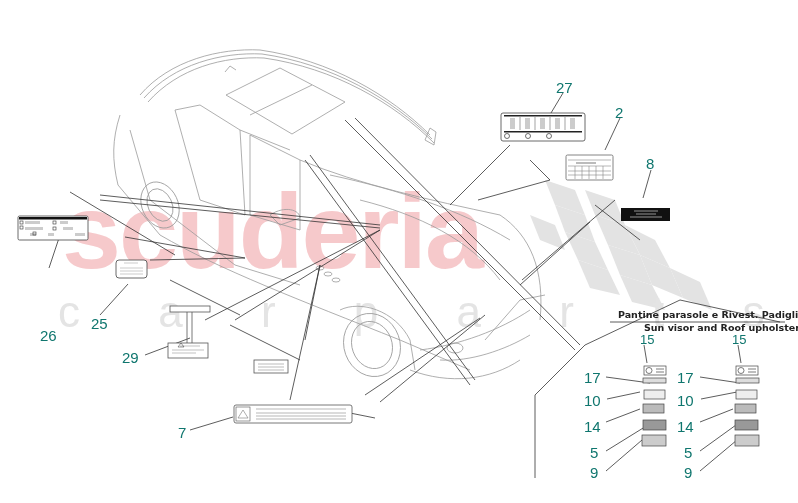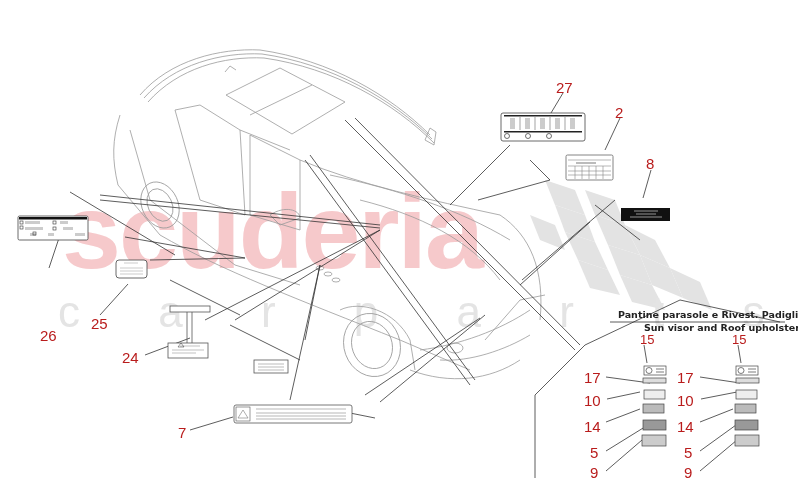--- a/index.html
+++ b/index.html
@@ -1,19 +1,19 @@
 <!DOCTYPE html>
 <html><head>
 <meta charset="utf-8">
 <style>
   html, body { margin:0; padding:0; background:#ffffff; }
   body { width:798px; height:503px; overflow:hidden; position:relative; font-family:"Liberation Sans", sans-serif; }
   #stage { position:absolute; left:0; top:0; width:798px; height:503px; }
   svg { position:absolute; left:0; top:0; }
-  .callout { position:absolute; font-family:"Liberation Sans", sans-serif; font-size:15px; color:#b91c1c; line-height:1; }
+  .callout { position:absolute; font-family:"Liberation Sans", sans-serif; font-size:15px; color:#0f766e; line-height:1; }
   .wm { position:absolute; font-family:"Liberation Sans", sans-serif; font-weight:bold; color:#f6c9cb; font-size:106px; letter-spacing:-2px; line-height:1; }
   .wm2 { position:absolute; font-family:"Liberation Sans", sans-serif; color:#e4e4e4; font-size:44px; line-height:1; }
   .hdr { position:absolute; font-family:"DejaVu Sans", sans-serif; font-weight:bold; font-size:9.5px; color:#222; white-space:nowrap; }
 </style>
 </head>
 <body>
 
 <div id="stage">
 
   <svg width="798" height="503">
@@ -269,21 +269,21 @@
   </svg>
 
   <div class="hdr" style="left:618px; top:309px;">Pantine parasole e Rivest. Padiglione</div>
   <div class="hdr" style="left:644px; top:322px;">Sun visor and Roof upholstery</div>
 
   <div class="callout" style="left:556px; top:80px;">27</div>
   <div class="callout" style="left:615px; top:105px;">2</div>
   <div class="callout" style="left:646px; top:156px;">8</div>
   <div class="callout" style="left:40px; top:280px;margin-top:48px;">26</div>
   <div class="callout" style="left:91px; top:316px;">25</div>
-  <div class="callout" style="left:122px; top:350px;">24</div>
+  <div class="callout" style="left:122px; top:350px;">29</div>
   <div class="callout" style="left:178px; top:425px;">7</div>
 
   <div class="callout" style="left:640px; top:333px; font-size:13px;">15</div>
   <div class="callout" style="left:584px; top:370px;">17</div>
   <div class="callout" style="left:584px; top:393px;">10</div>
   <div class="callout" style="left:584px; top:419px;">14</div>
   <div class="callout" style="left:590px; top:445px;">5</div>
   <div class="callout" style="left:590px; top:465px;">9</div>
 
   <div class="callout" style="left:732px; top:333px; font-size:13px;">15</div>

